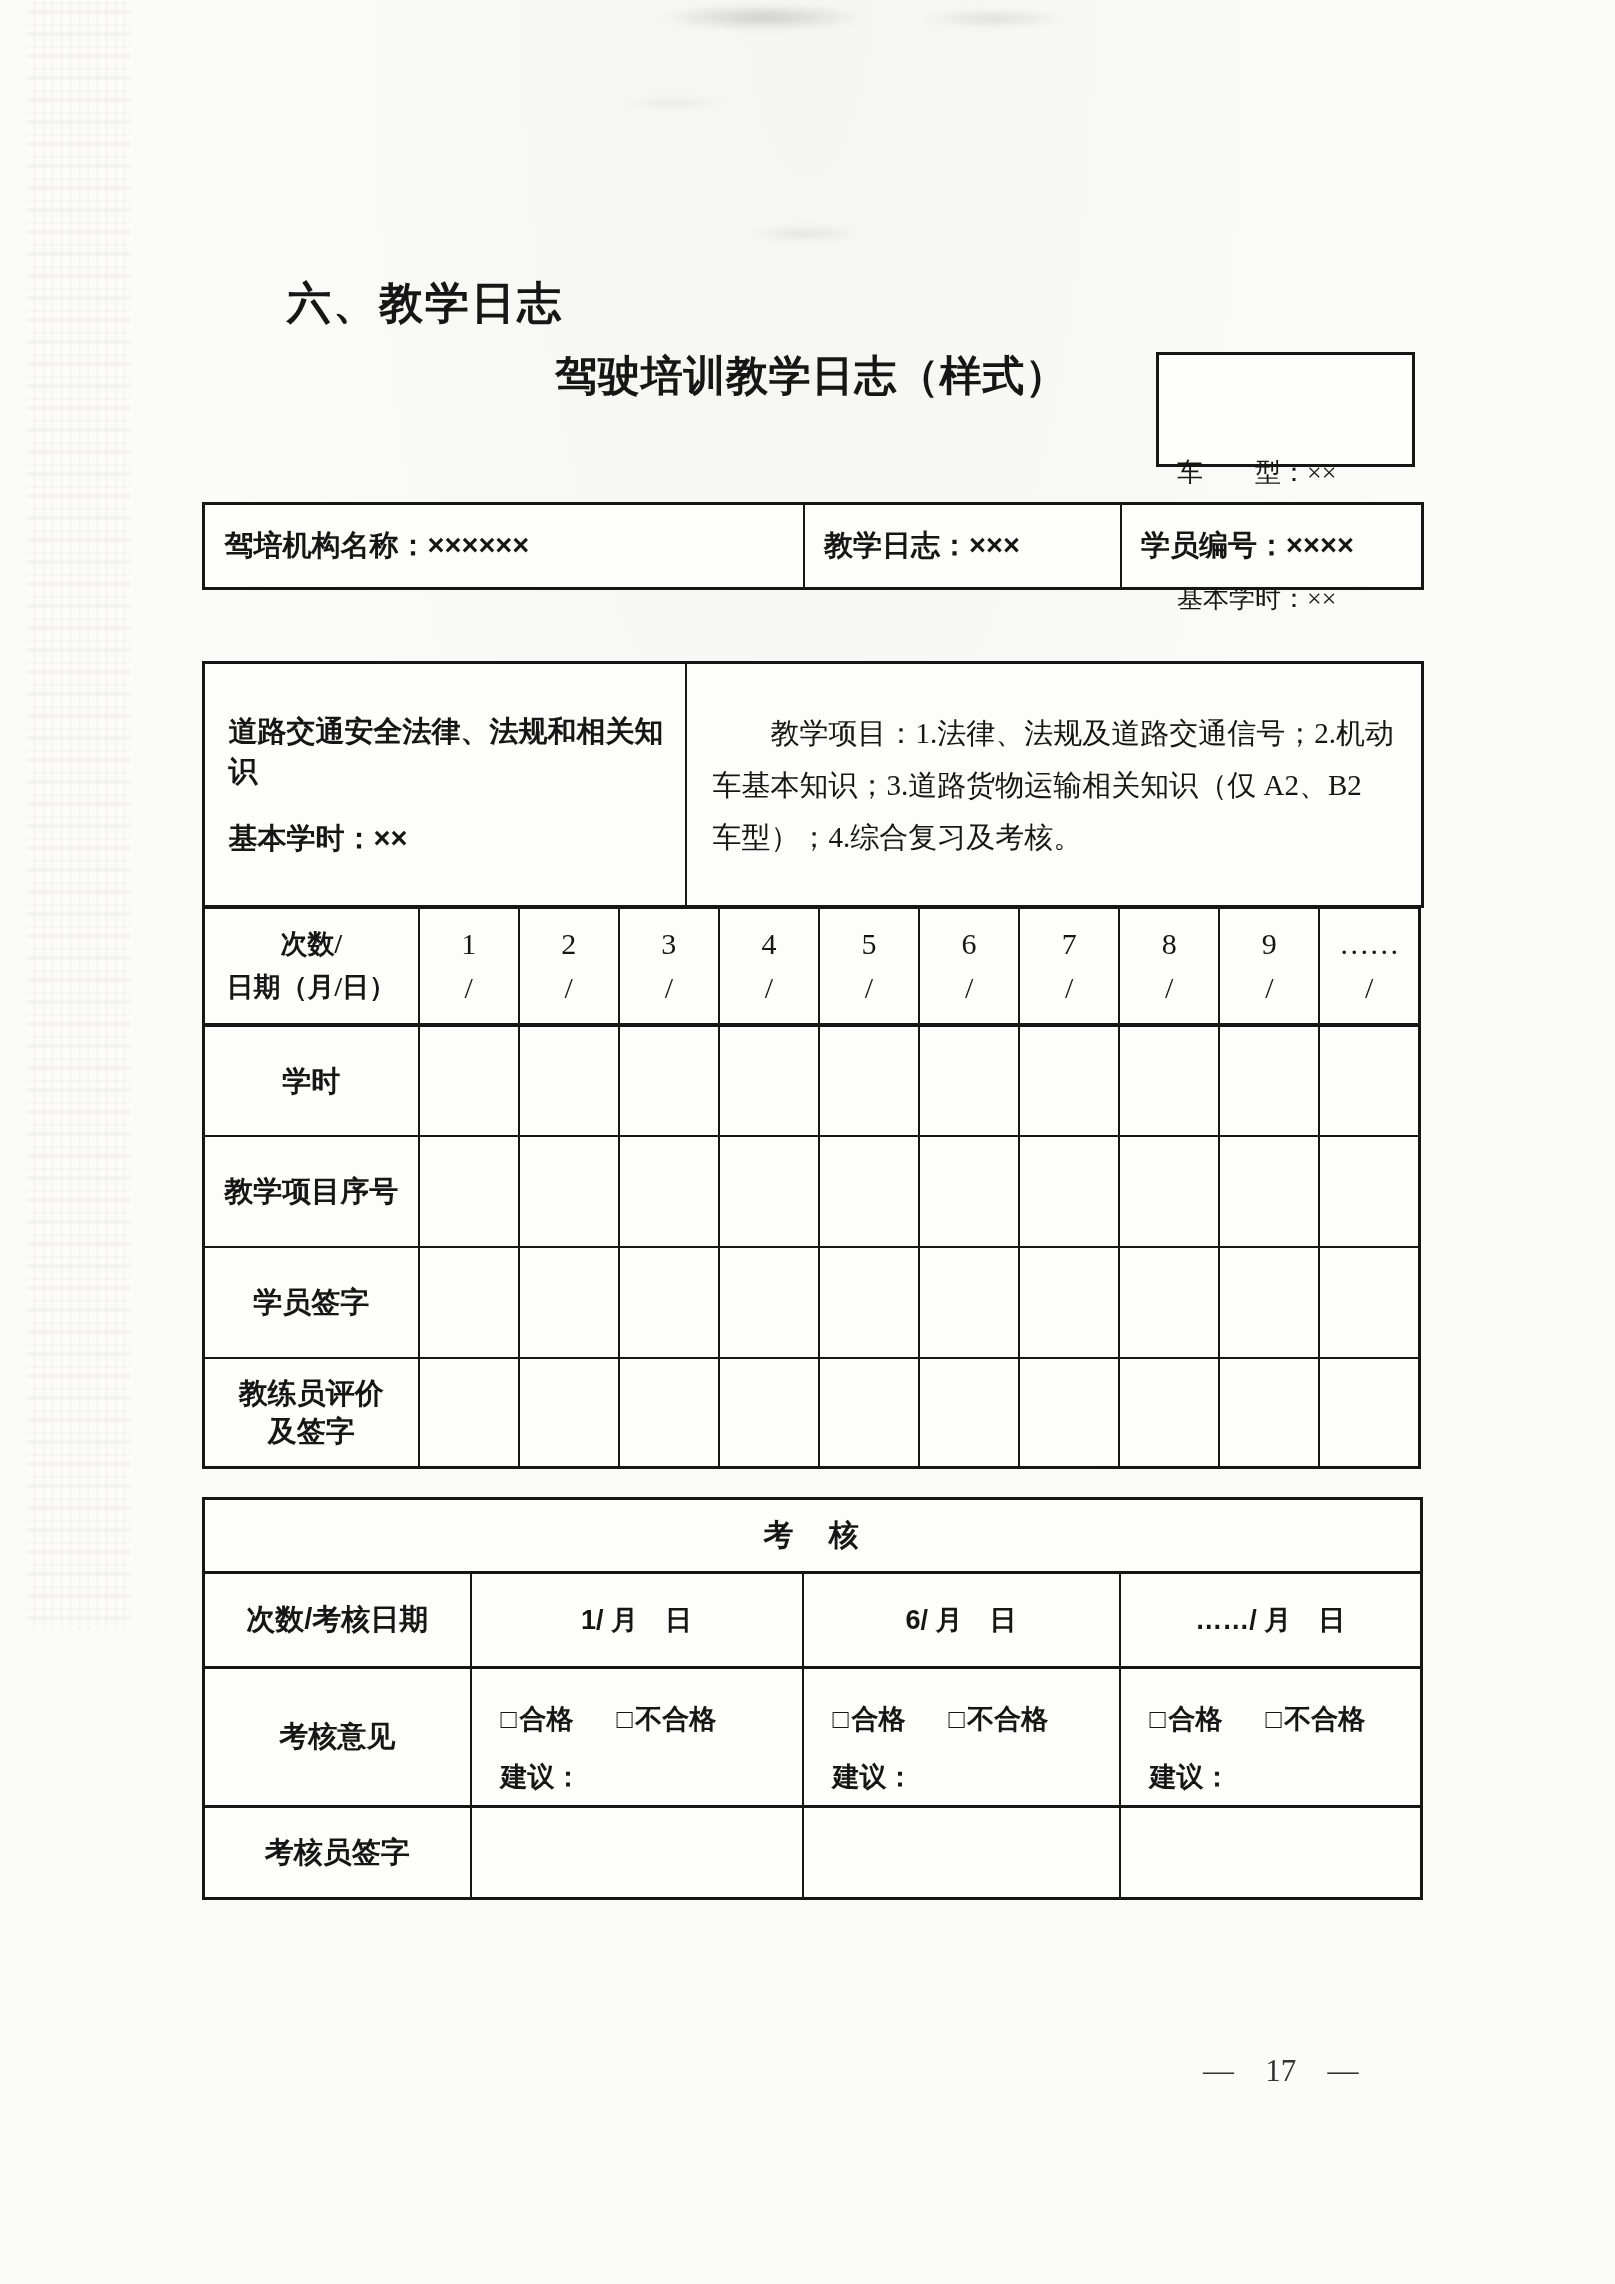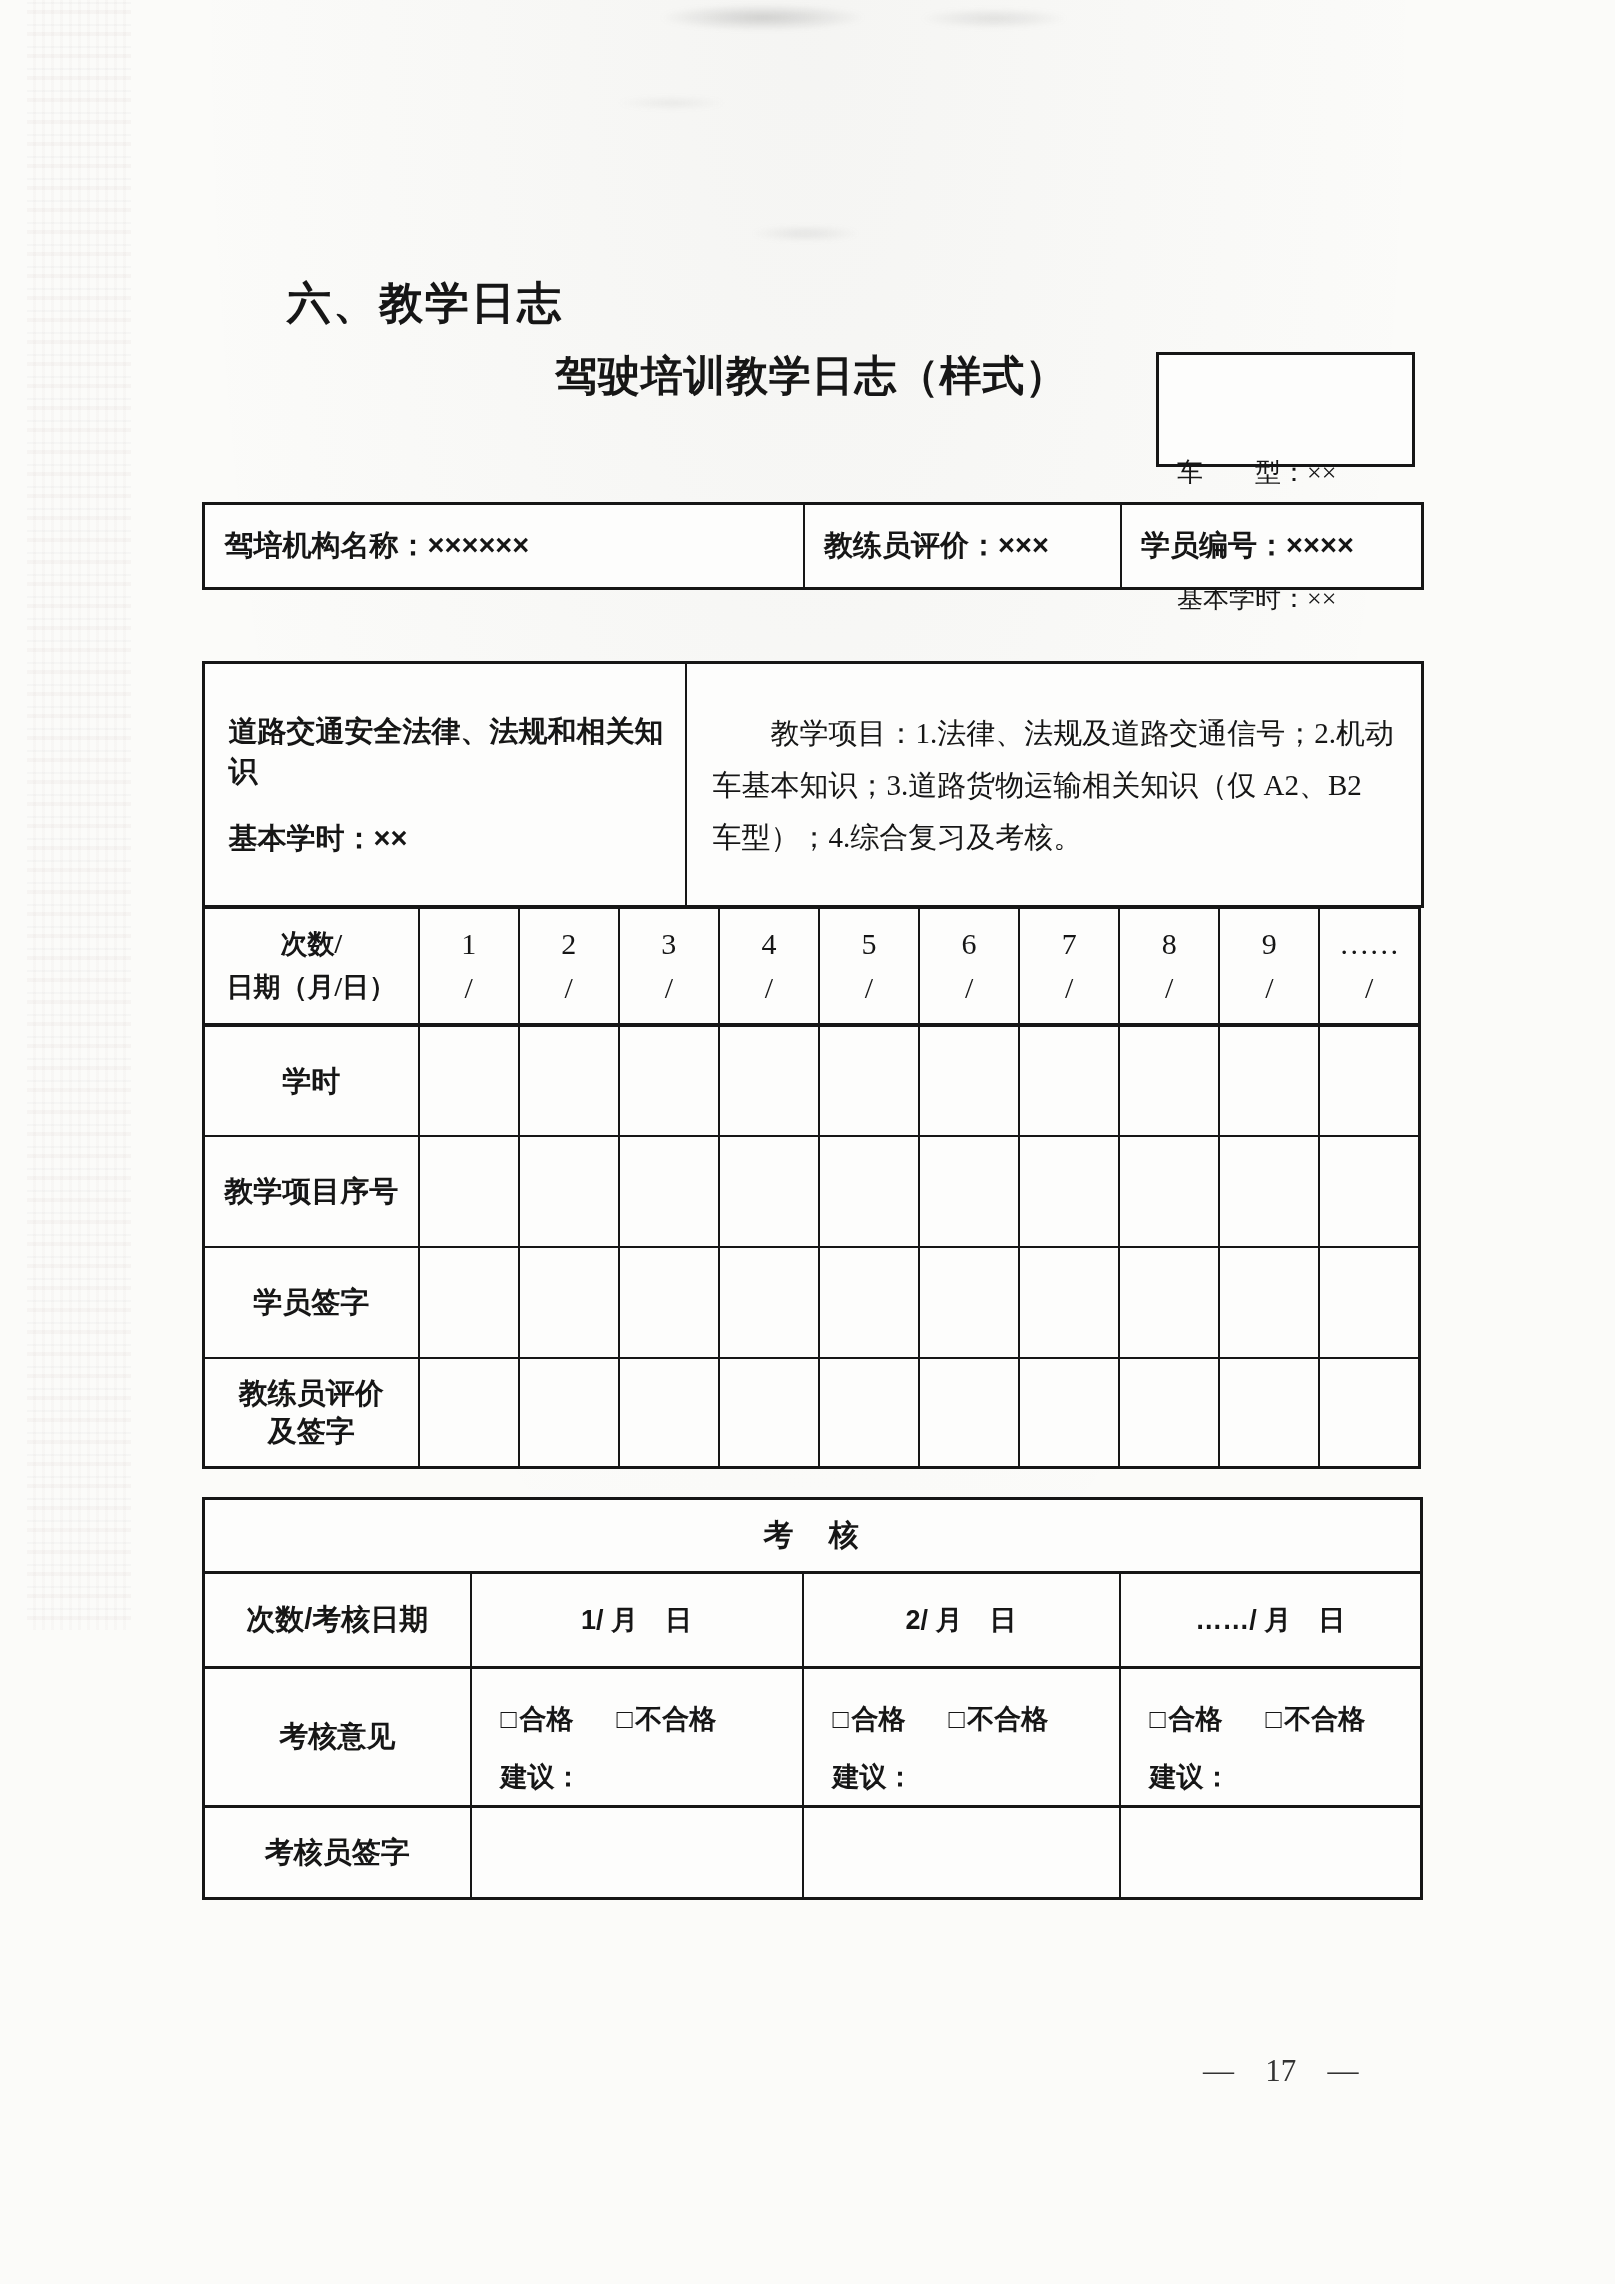--- a/index.html
+++ b/index.html
@@ -114,21 +114,21 @@
         <col style="width:600px">
         <col style="width:317px">
         <col style="width:302px">
       </colgroup>
     <tbody>
       <tr>
         <td>
             <div class="pad"><span>驾培机构名称：</span><span>××××××</span></div>
           </td>
         <td>
-            <div class="pad"><span>教练员评价：</span><span>×××</span></div>
+            <div class="pad"><span>教学日志：</span><span>×××</span></div>
           </td>
         <td>
             <div class="pad"><span>学员编号：</span><span>××××</span></div>
           </td>
       </tr>
     </tbody>
   </table>
 
   <table class="frame course-table">
     <colgroup>
@@ -274,21 +274,21 @@
         <col style="width:317px">
         <col style="width:302px">
       </colgroup>
     <tbody>
       <tr style="height:74px">
         <td class="at-title" colspan="4">考　核</td>
       </tr>
       <tr style="height:95px">
         <td class="at-corner">次数/考核日期</td>
         <td class="at-date">1/ 月　日</td>
-        <td class="at-date">2/ 月　日</td>
+        <td class="at-date">6/ 月　日</td>
         <td class="at-date">……/ 月　日</td>
       </tr>
       <tr style="height:139px">
         <td class="at-label">考核意见</td>
         <td class="opinion-cell">
           <div><span class="chk">□</span><span>合格</span><span class="fail-group"><span class="chk">□</span><span>不合格</span></span></div>
           <div class="sugg">建议：</div>
         </td>
         <td class="opinion-cell">
           <div><span class="chk">□</span><span>合格</span><span class="fail-group"><span class="chk">□</span><span>不合格</span></span></div>

